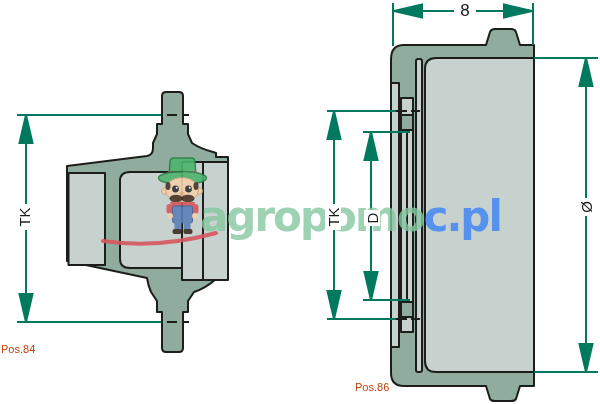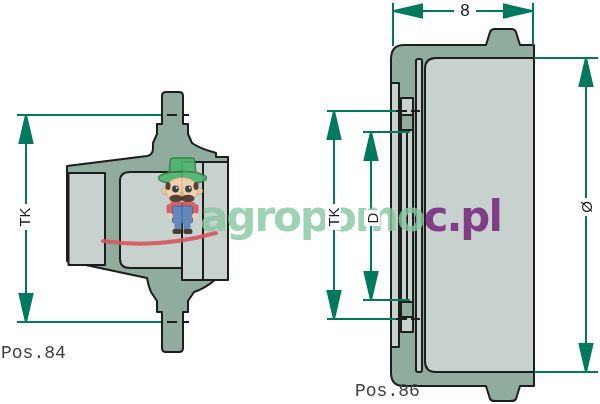--- a/index.html
+++ b/index.html
@@ -7,29 +7,29 @@
     position:relative;width:600px;height:404px;background:#ffffff;overflow:hidden;
     font-family:"Liberation Sans",sans-serif;
   }
   .canvas svg.drawing{position:absolute;left:0;top:0;z-index:1;}
   .wm{
     position:absolute;left:200px;top:196px;z-index:2;white-space:nowrap;
     font-family:"DejaVu Sans",sans-serif;font-weight:bold;font-size:42px;
     letter-spacing:-2px;opacity:0.8;line-height:1;
   }
   .wm .green{color:#85c7a1;}
-  .wm .pink{color:#701a75;}
+  .wm .pink{color:#3b82f6;}
   .mascot-svg{position:absolute;left:95px;top:150px;z-index:2;}
   .dim-label{
     position:absolute;z-index:4;display:flex;align-items:center;justify-content:center;
     font-size:15px;color:#1a1a1a;background:#fff;line-height:1;
   }
   .rot{transform:rotate(-90deg);}
   .pos-label{
-    position:absolute;z-index:4;font-size:18px;color:#404040;background:transparent;font-family:Liberation Mono, monospace;
+    position:absolute;z-index:4;font-size:11px;color:#c2410c;background:transparent;
   }
 </style>
 </head>
 <body>
 
 <div class="canvas">
 
   <svg class="drawing" width="600" height="404" viewBox="0 0 600 404">
 
     <g stroke="#1d1d1b" stroke-width="2" stroke-linejoin="round">

